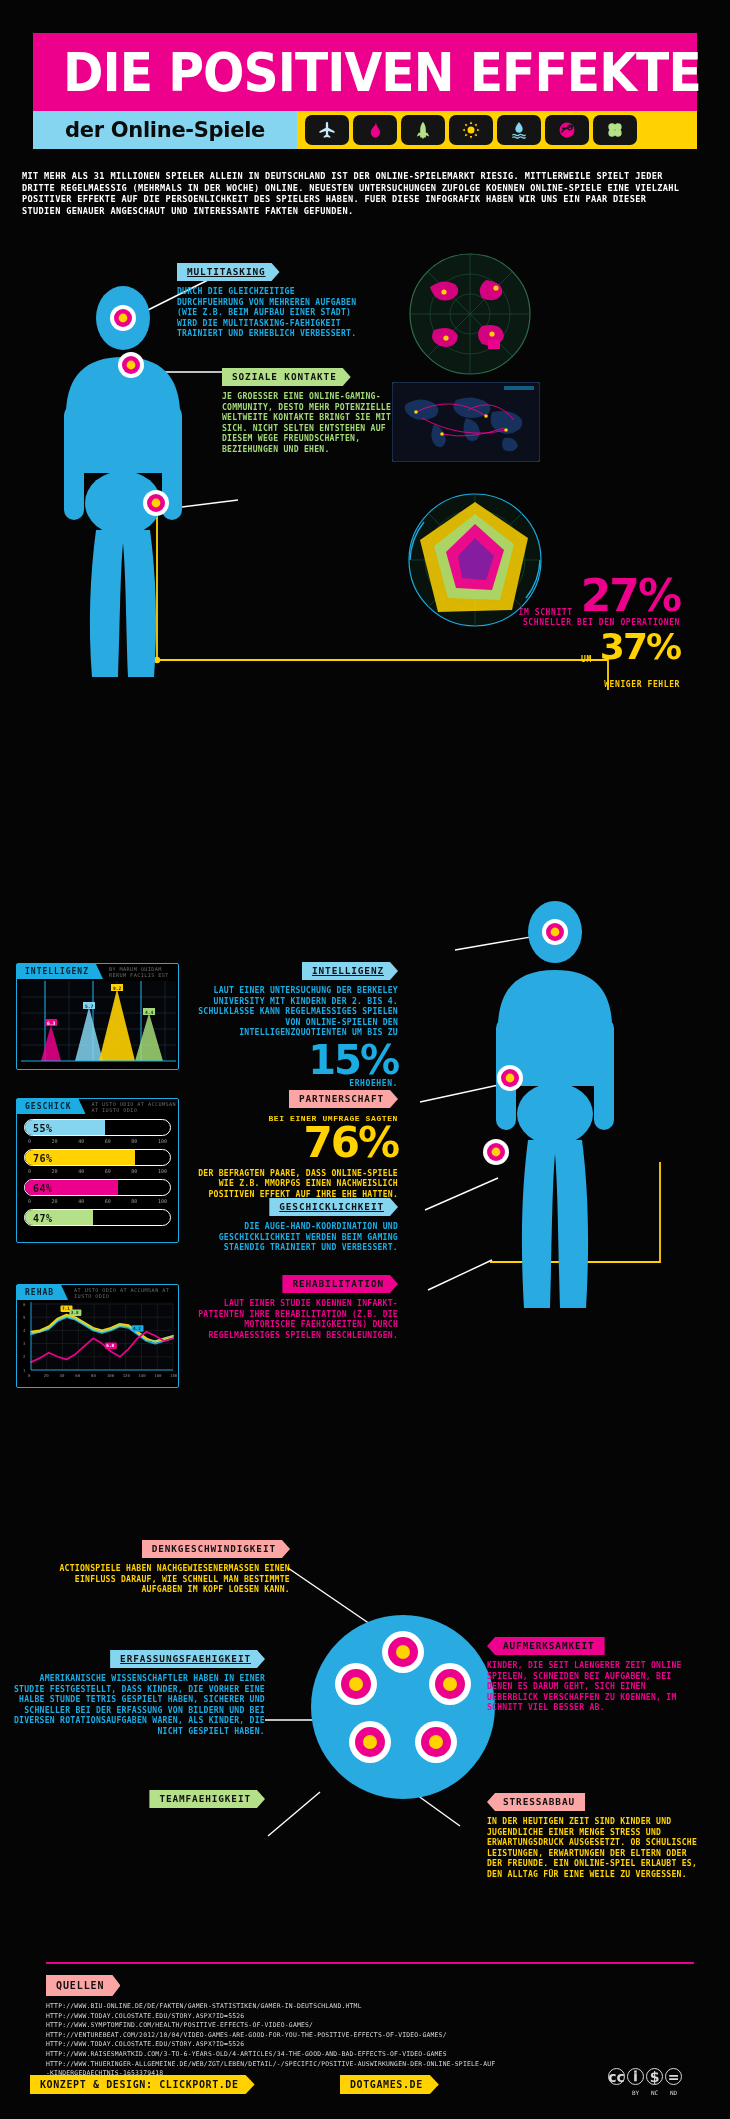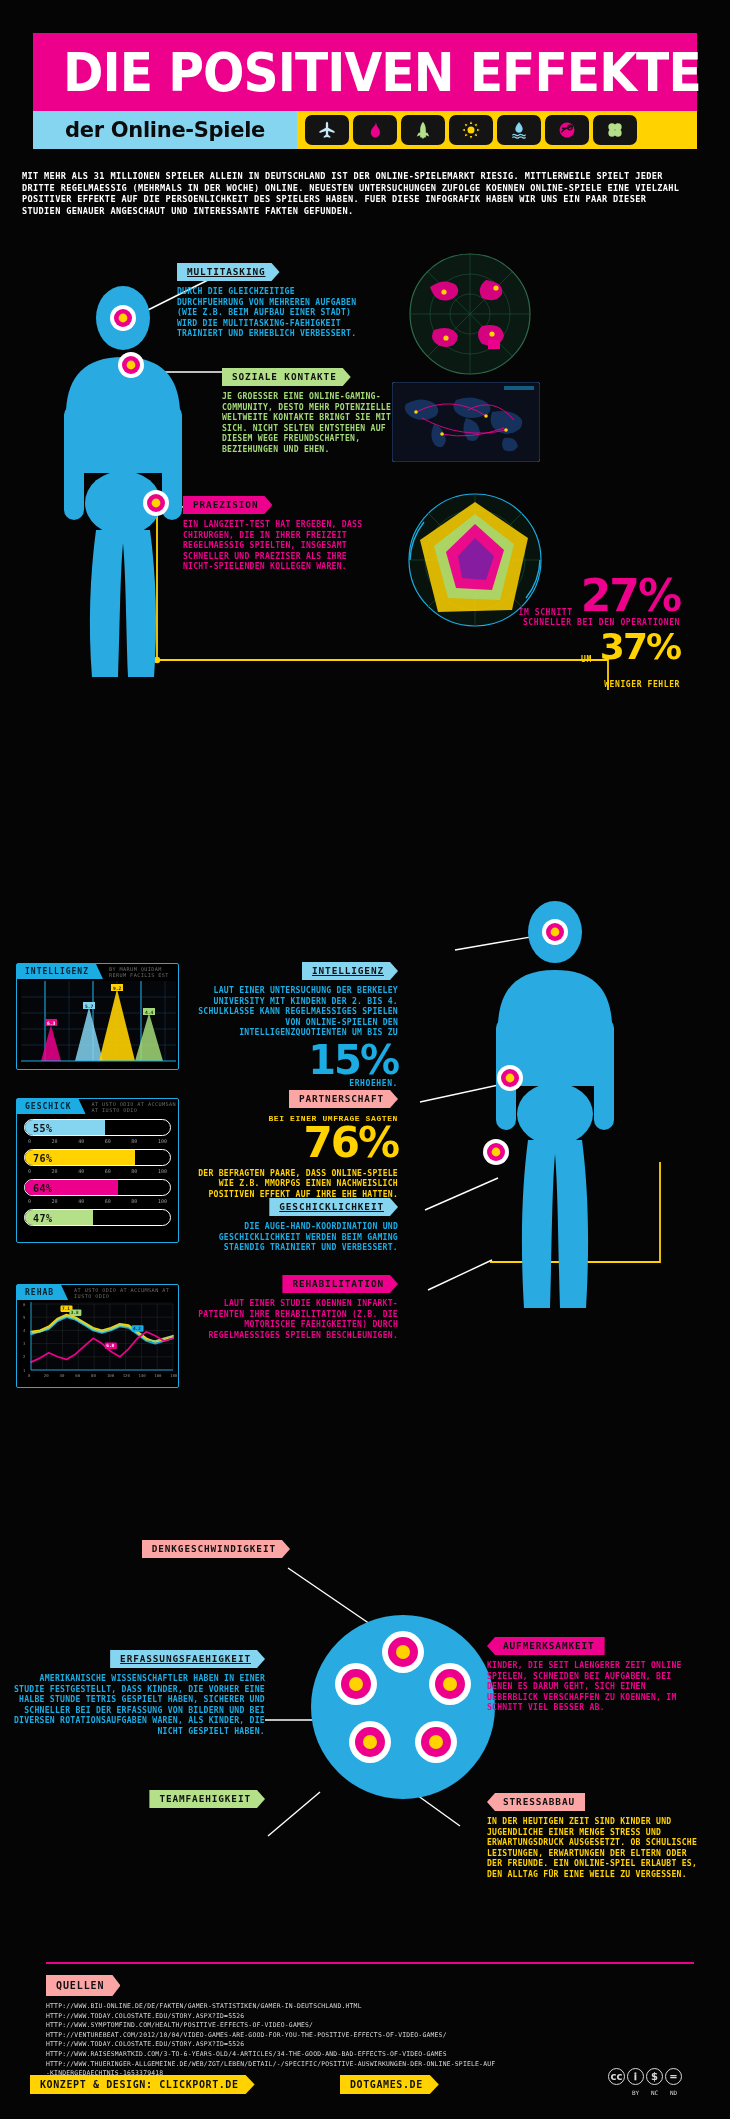--- a/index.html
+++ b/index.html
@@ -184,21 +184,21 @@
     font-family: "DejaVu Sans Mono", monospace;
     font-weight: bold; font-size: 10px; letter-spacing: 0.6px;
     padding: 4px 16px 4px 10px;
     clip-path: polygon(0 0, calc(100% - 9px) 0, 100% 50%, calc(100% - 9px) 100%, 0 100%);
   }
   .cc-box { position: absolute; display: flex; gap: 2px; }
   .cc-circ {
     width: 17px; height: 17px; border-radius: 50%;
     border: 1.6px solid #d9d9d9; color: #d9d9d9;
     display: flex; align-items: center; justify-content: center;
-    font-family: "DejaVu Sans", sans-serif; font-size: 10px; font-weight: bold;
+    font-family: "DejaVu Sans", sans-serif; font-size: 14px; font-weight: bold;
   }
   .cc-lbl { position: absolute; color: #d9d9d9; font-family: "DejaVu Sans Mono", monospace; font-size: 6px; }
 </style>
 </head>
 <body>
 
 <div id="page">
 
   <div class="hdr-band">
     <div class="hdr-title">DIE POSITIVEN EFFEKTE</div>
@@ -307,24 +307,20 @@
   <div class="callout" style="left:177px; top:260px; width:180px;">
     <div class="tag bg-blue">MULTITASKING</div>
     <div class="body-txt c-blue">DURCH DIE GLEICHZEITIGE DURCHFUEHRUNG VON MEHREREN AUFGABEN (WIE Z.B. BEIM AUFBAU EINER STADT) WIRD DIE MULTITASKING-FAEHIGKEIT TRAINIERT UND ERHEBLICH VERBESSERT.</div>
   </div>
 
   <div class="callout" style="left:222px; top:365px; width:180px;">
     <div class="tag bg-green">SOZIALE KONTAKTE</div>
     <div class="body-txt c-green">JE GROESSER EINE ONLINE-GAMING-COMMUNITY, DESTO MEHR POTENZIELLE WELTWEITE KONTAKTE BRINGT SIE MIT SICH. NICHT SELTEN ENTSTEHEN AUF DIESEM WEGE FREUNDSCHAFTEN, BEZIEHUNGEN UND EHEN.</div>
   </div>
 
-  <div class="callout" style="left:183px; top:493px; width:190px;">
-    <div class="tag bg-pink">PRAEZISION</div>
-    <div class="body-txt c-pink">EIN LANGZEIT-TEST HAT ERGEBEN, DASS CHIRURGEN, DIE IN IHRER FREIZEIT REGELMAESSIG SPIELTEN, INSGESAMT SCHNELLER UND PRAEZISER ALS IHRE NICHT-SPIELENDEN KOLLEGEN WAREN.</div>
-  </div>
 
   <div style="position:absolute; left:430px; top:575px; width:250px; text-align:right;">
     <div style="display:flex; align-items:flex-end; justify-content:flex-end; gap:8px;">
       <span class="smalllabel c-pink">IM SCHNITT</span>
       <span class="bignum c-pink" style="font-size:44px;">27%</span>
     </div>
     <div class="smalllabel c-pink" style="margin-top:1px;">SCHNELLER BEI DEN OPERATIONEN</div>
   </div>
 
   <div style="position:absolute; left:430px; top:630px; width:250px; text-align:right;">
@@ -664,20 +660,21 @@
         <circle cx="62" cy="130" r="7" fill="#FFD200"></circle>
       <circle cx="128" cy="130" r="21" fill="#fff"></circle>
         <circle cx="128" cy="130" r="15" fill="#EC008C"></circle>
         <circle cx="128" cy="130" r="7" fill="#FFD200"></circle>
     </g>
   </svg>
 
   <div class="callout ta-right" style="left:35px; top:1540px; width:255px;">
     <div class="tag bg-yellow" style="float:right;">DENKGESCHWINDIGKEIT</div>
     <div style="clear:both;"></div>
+    <div class="body-txt c-yellow">ACTIONSPIELE HABEN NACHGEWIESENERMASSEN EINEN EINFLUSS DARAUF, WIE SCHNELL MAN BESTIMMTE AUFGABEN IM KOPF LOESEN KANN.</div>
   </div>
 
   <div class="callout ta-right" style="left:10px; top:1650px; width:255px;">
     <div class="tag bg-blue" style="float:right;">ERFASSUNGSFAEHIGKEIT</div>
     <div style="clear:both;"></div>
     <div class="body-txt c-blue">AMERIKANISCHE WISSENSCHAFTLER HABEN IN EINER STUDIE FESTGESTELLT, DASS KINDER, DIE VORHER EINE HALBE STUNDE TETRIS GESPIELT HABEN, SICHERER UND SCHNELLER BEI DER ERFASSUNG VON BILDERN UND BEI DIVERSEN ROTATIONSAUFGABEN WAREN, ALS KINDER, DIE NICHT GESPIELT HABEN.</div>
   </div>
 
   <div class="callout ta-right" style="left:10px; top:1790px; width:255px;">
     <div class="tag bg-green" style="float:right;">TEAMFAEHIGKEIT</div>

